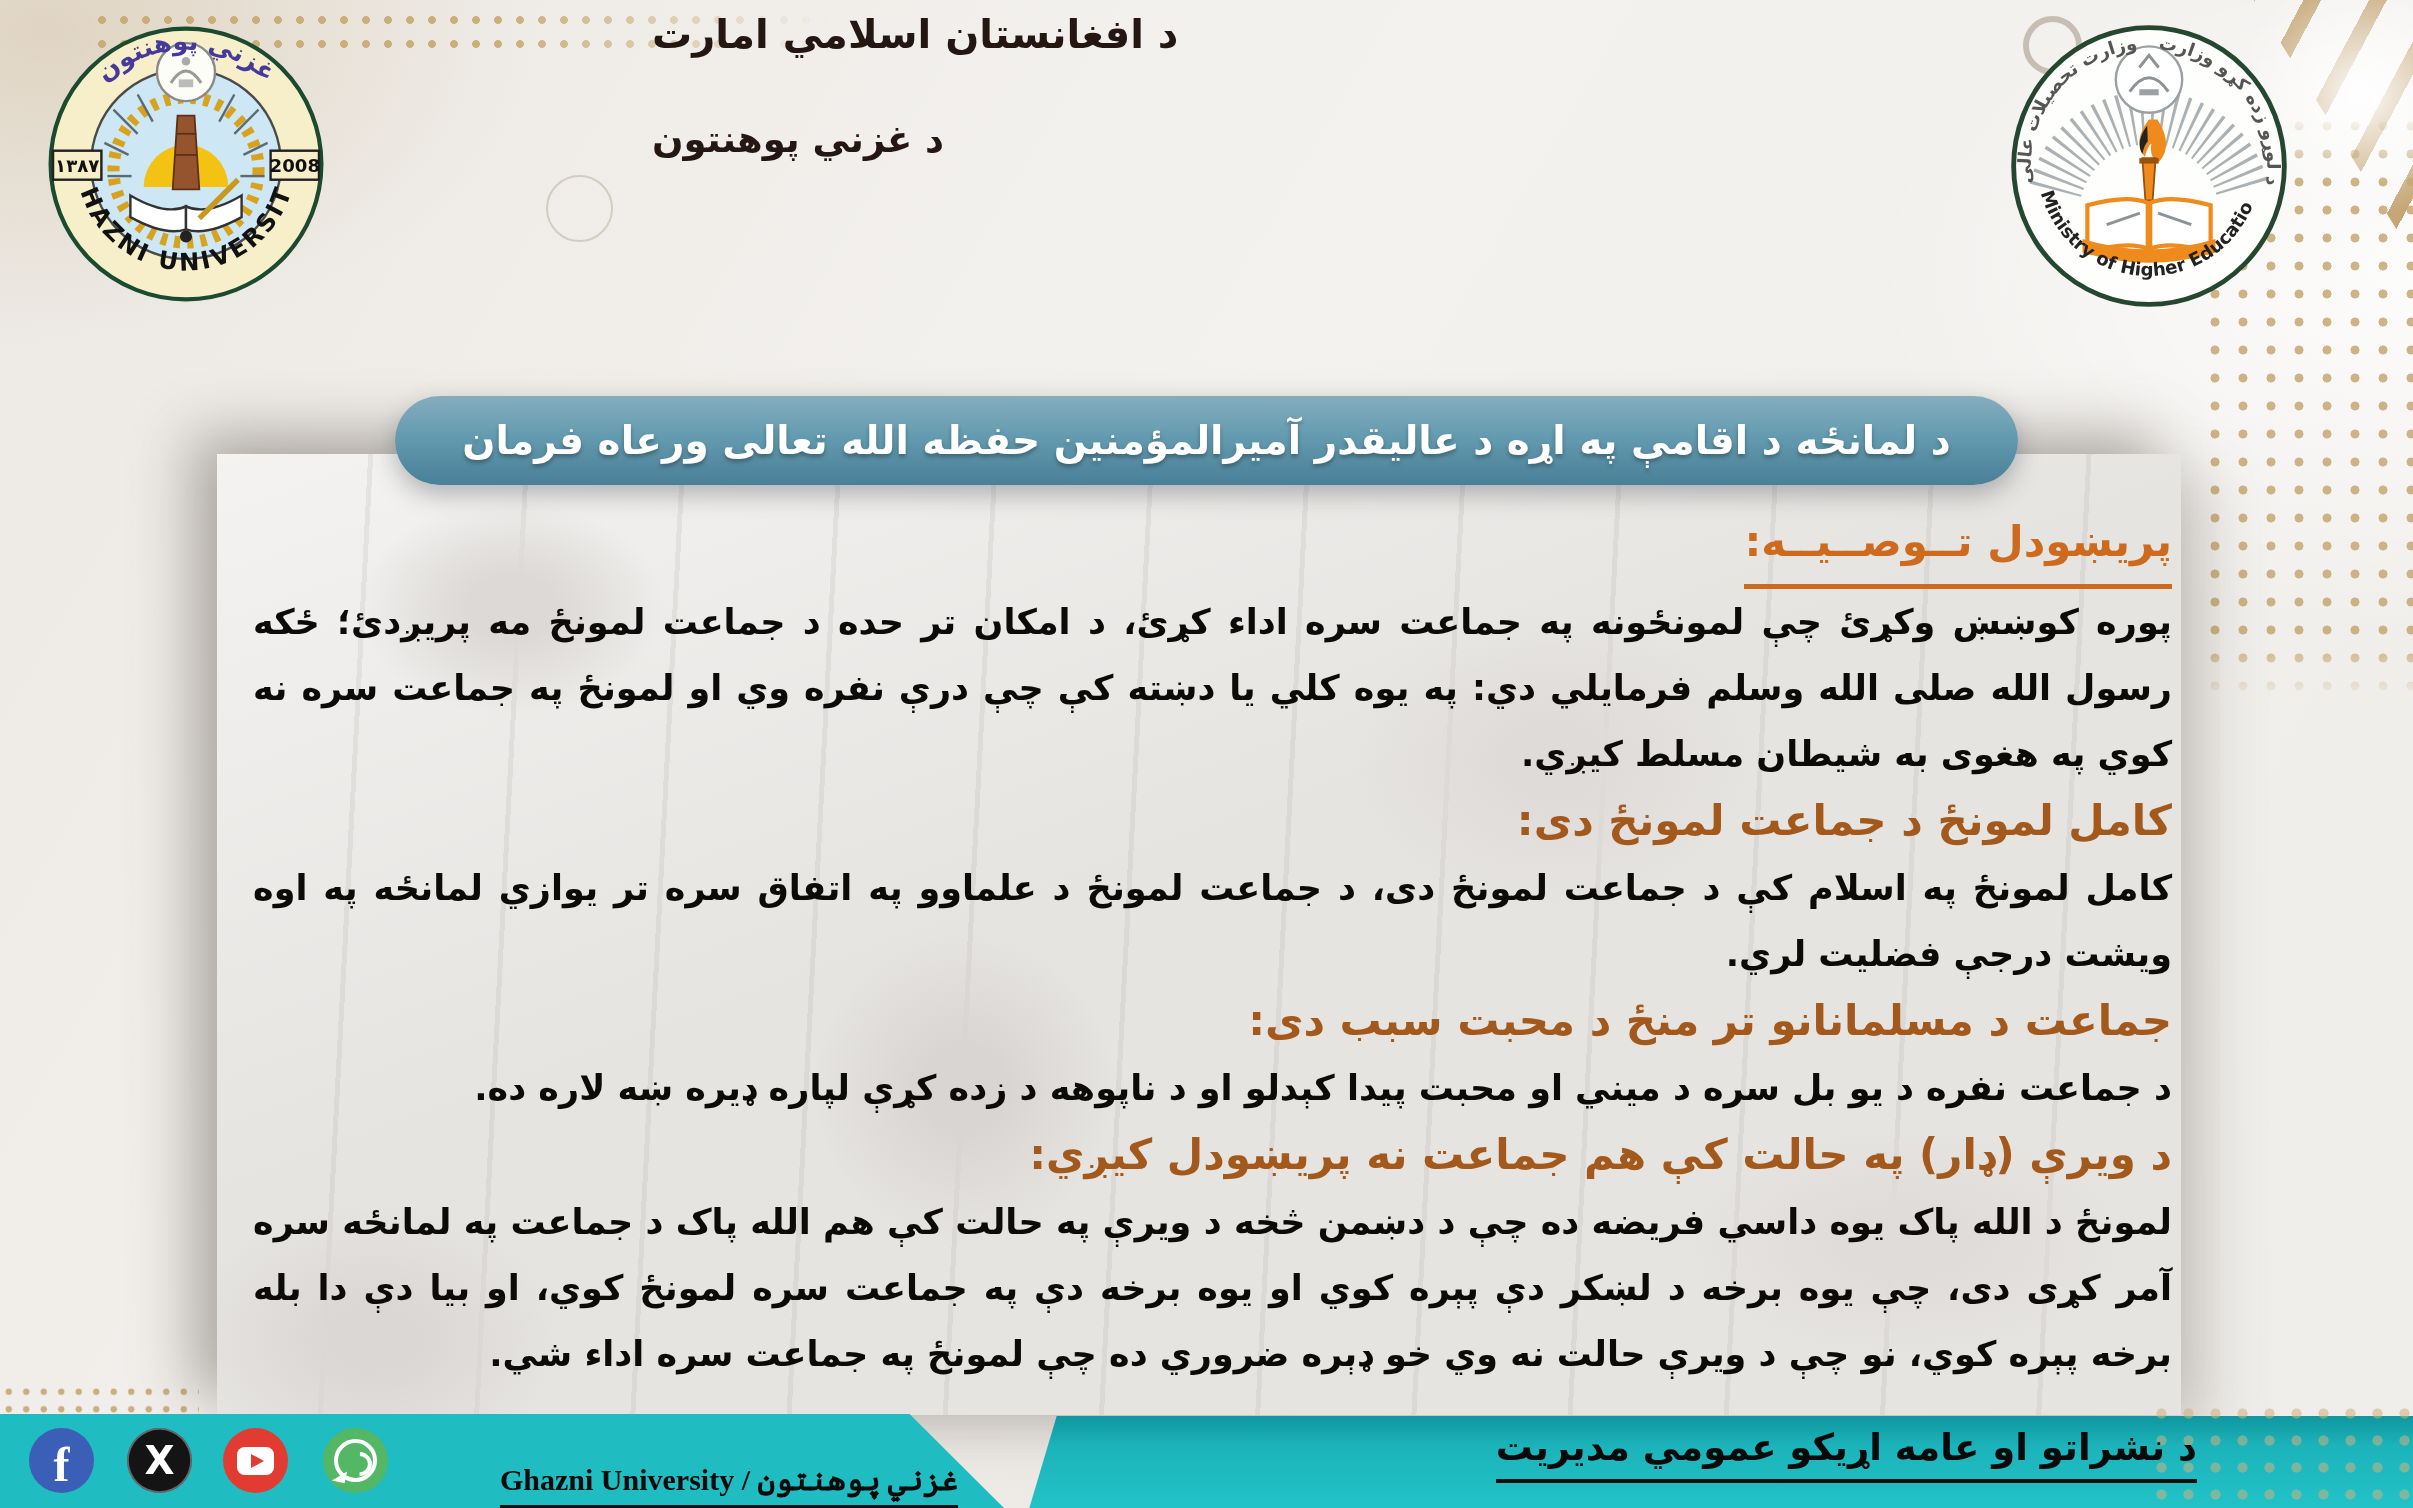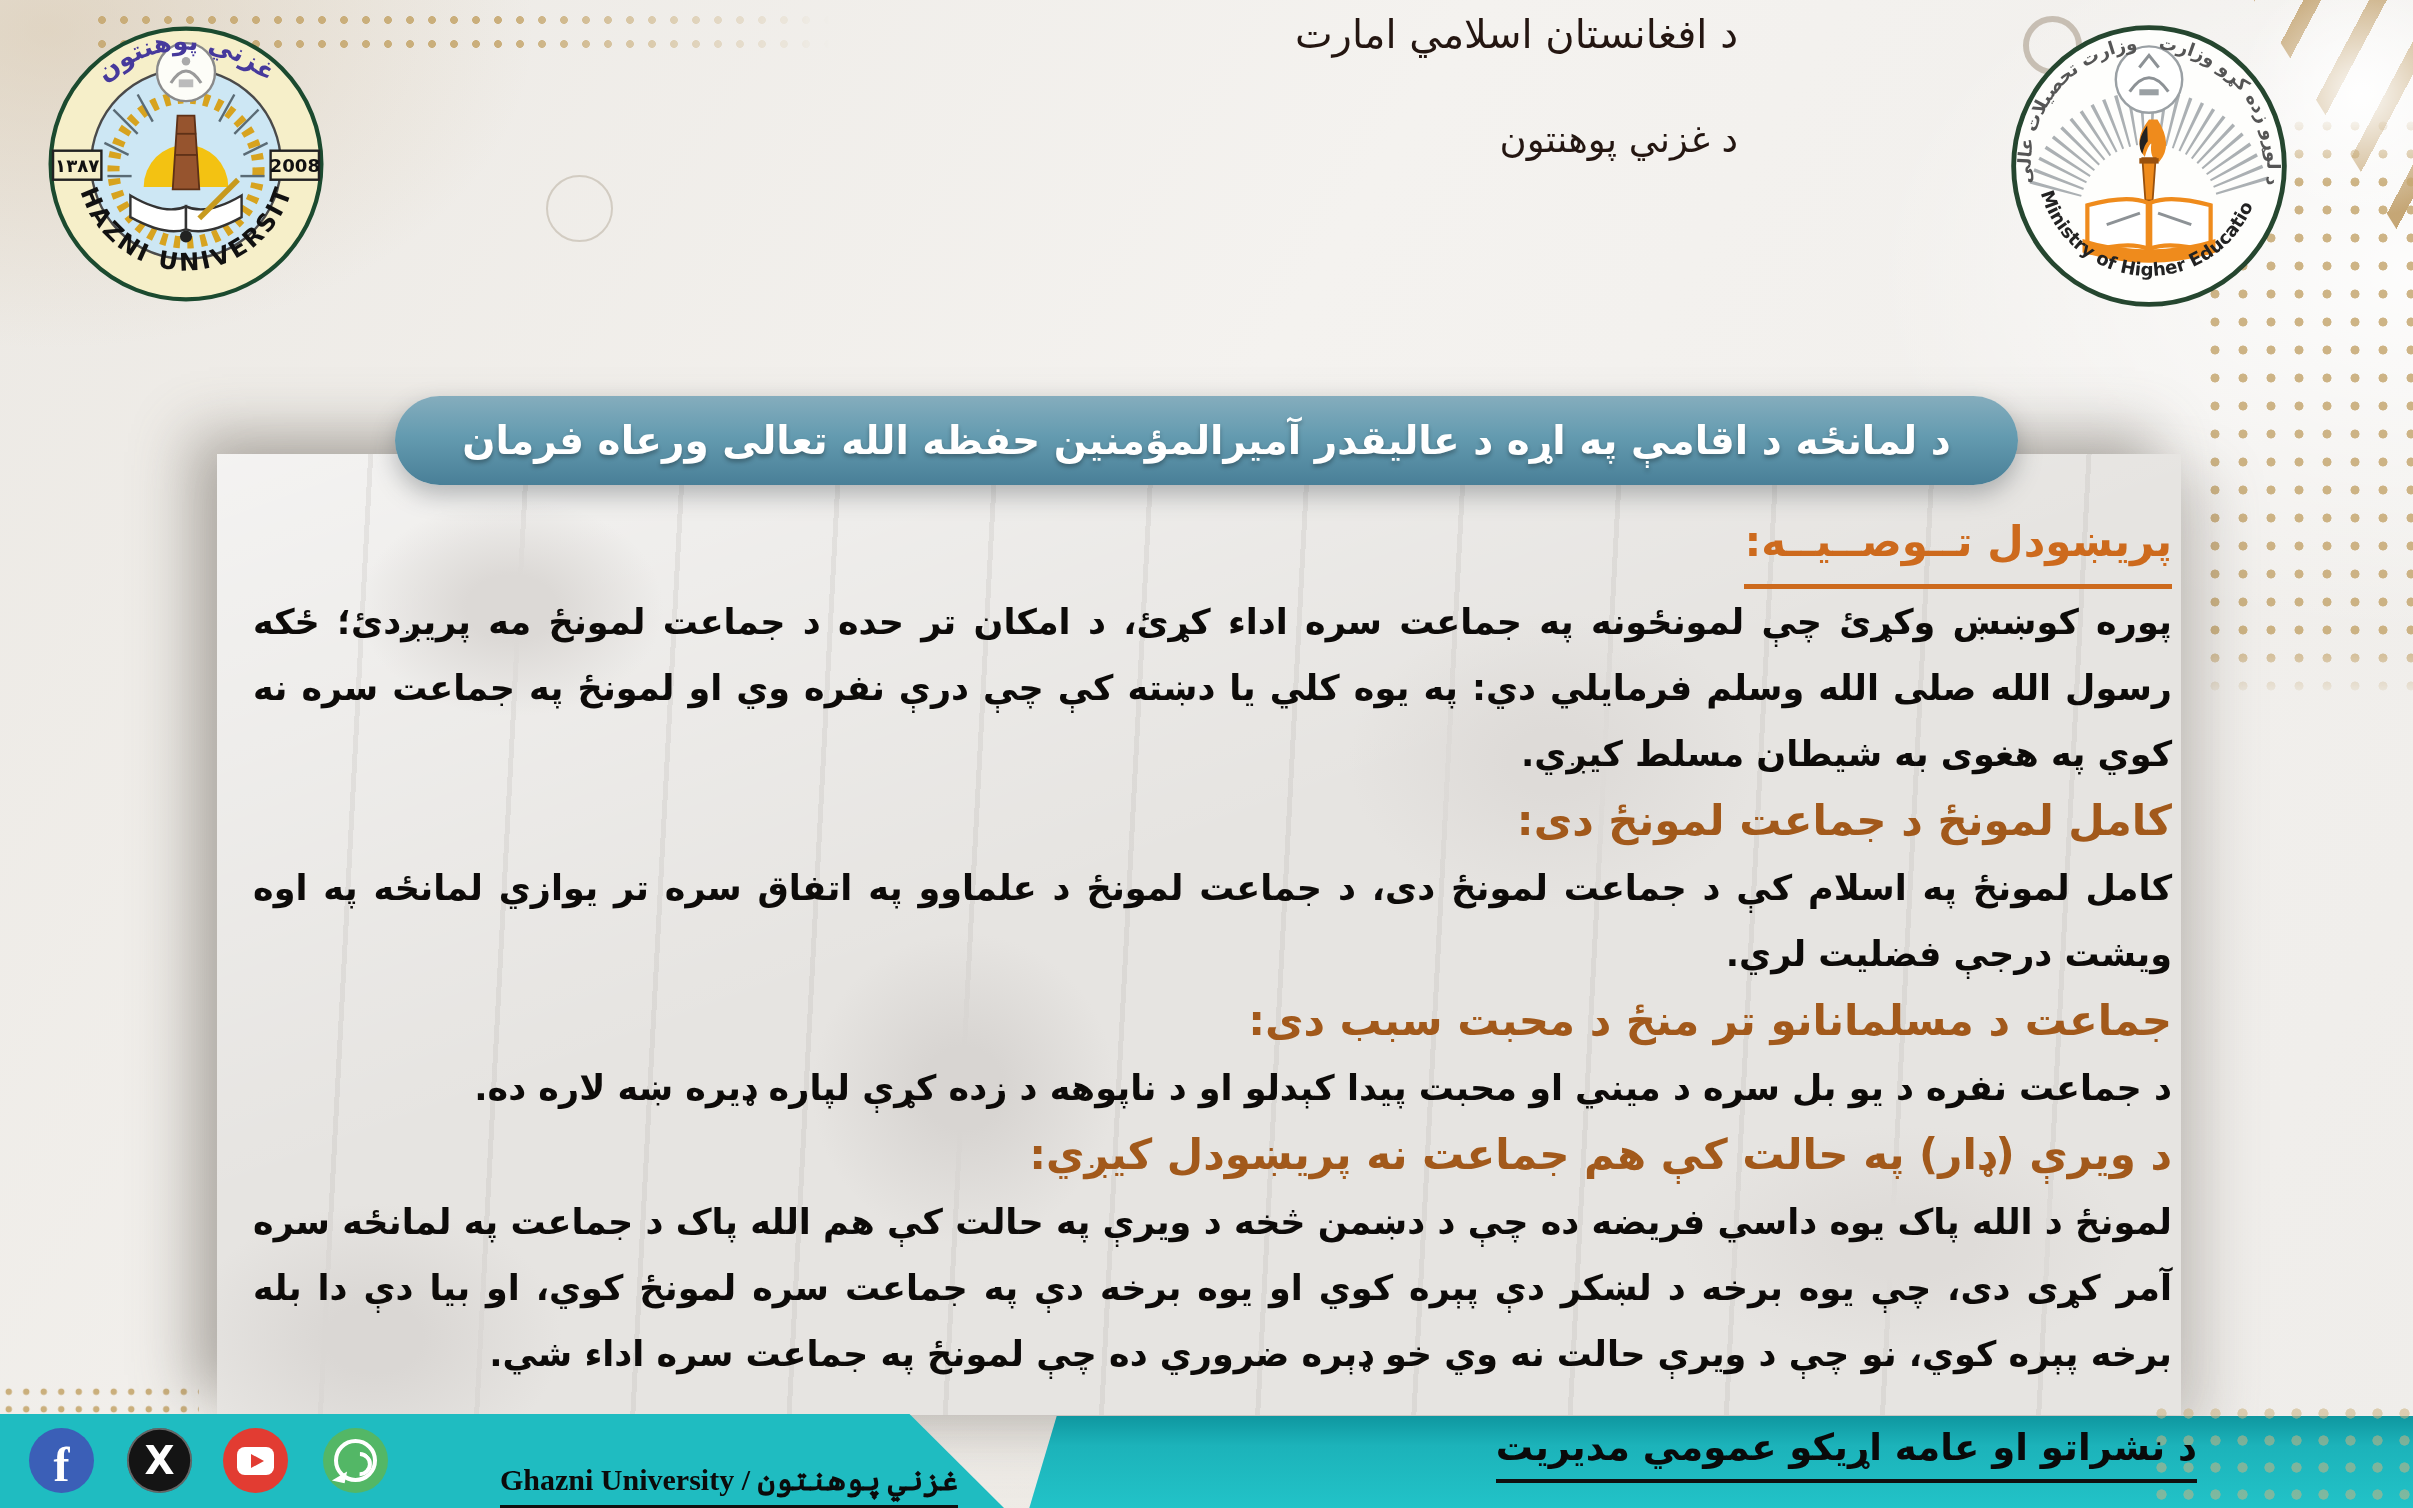--- a/index.html
+++ b/index.html
@@ -32,21 +32,21 @@
     background:repeating-linear-gradient(118deg,rgba(191,157,103,.9) 0 15.7px,rgba(191,157,103,0) 15.7px 58px);
     clip-path:polygon(34% 0,100% 0,100% 92%);}
   .ring-a{left:2023px;top:15.7px;width:47px;height:47px;border:6.6px solid rgba(188,178,164,.8);border-radius:50%;}
   .ring-b{left:546px;top:175px;width:63px;height:63px;border:2.4px solid rgba(200,192,180,.75);border-radius:50%;}
   .glow-circle{left:2232px;top:-36px;width:259px;height:259px;border-radius:50%;
     background:radial-gradient(circle,rgba(255,255,255,.95),rgba(255,255,255,0) 68%);}
   
   .logo{position:absolute;z-index:3;}
   .logo-left{left:47px;top:25px;width:278px;height:278px;}
   .logo-right{left:2010px;top:24px;width:278px;height:284px;}
-  .h-line{position:absolute;left:652px;width:1086px;text-align:right;font-weight:normal;
+  .h-line{position:absolute;left:652px;width:1086px;text-align:left;font-weight:bold;
     color:#241611;z-index:3;}
   .h1{top:11px;font-size:40px;}
   .h2{top:64px;font-size:39px;}
   .h3{top:118px;font-size:37px;}
   
   .banner{position:absolute;left:395px;top:396px;width:1623px;height:89px;border-radius:57px;
     background:linear-gradient(180deg,#85adbd 0%,#649bb0 45%,#497f97 100%);
     box-shadow:0 9.7px 23px rgba(60,70,75,.35);
     display:flex;align-items:center;justify-content:center;z-index:4;}
   .banner span{color:#ffffff;font-size:39px;font-weight:bold;text-shadow:0 3px 4.2px rgba(0,0,0,.3);direction:rtl;}

